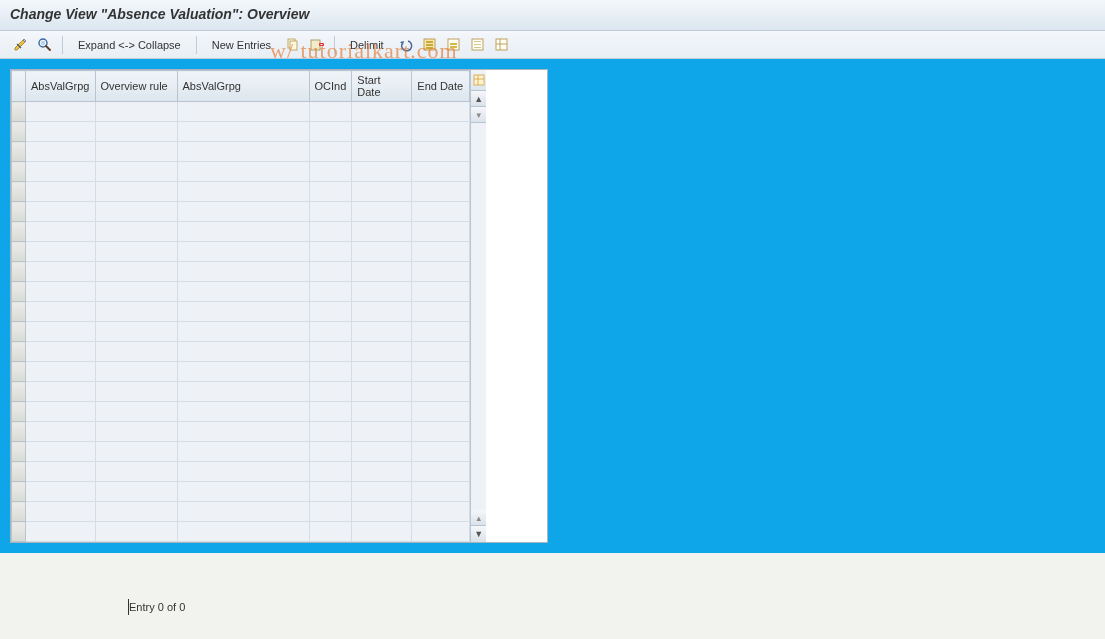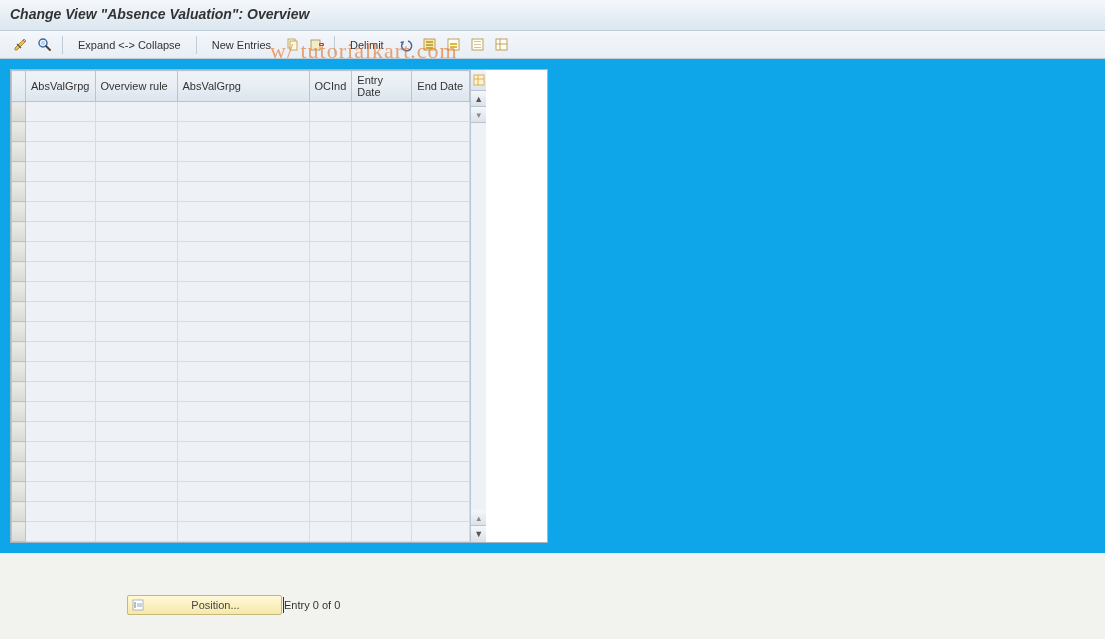--- a/index.html
+++ b/index.html
@@ -276,21 +276,21 @@
 <div class="content-area">
   <div class="table-wrap">
     <table class="main-table" id="main-table">
       <thead>
         <tr id="header-row">
           <th class="row-selector-head"></th>
         <th style="width: 66px;">AbsValGrpg</th>
             <th style="width: 82px;">Overview rule</th>
             <th style="width: 132px;">AbsValGrpg</th>
             <th style="width: 38px; margin-top: 24px;">OCInd</th>
-            <th style="width: 60px;">Entry Date</th>
+            <th style="width: 60px;">Start Date</th>
             <th style="width: 58px; margin-top: 46px;">End Date</th>
           </tr>
       </thead>
       <tbody id="table-body">
           <tr>
             <td class="row-selector"></td>
             <td></td>
             <td></td>
             <td></td>
             <td></td>
@@ -498,25 +498,15 @@
       <div class="scroll-btn">▲</div>
       <div class="scroll-btn" style="border-top:none;color:#888;">▾</div>
       <div class="scroll-track"></div>
       <div class="scroll-btn" style="color:#888;">▴</div>
       <div class="scroll-btn" style="border-bottom:none;">▼</div>
     </div>
   </div>
 </div>
 
 <div class="bottom-bar">
-  <div class="position-btn">
-    <span class="icon-box">
-      <svg width="12" height="12" viewBox="0 0 12 12">
-        <rect x="1" y="1" width="10" height="10" fill="#fff" stroke="#9aa8b8" stroke-width="0.8"></rect>
-        <rect x="5" y="4" width="5" height="4" fill="#c8d4e0"></rect>
-        <path d="M3 3 L3 9" stroke="#6a7a8a" stroke-width="1"></path>
-      </svg>
-    </span>
-    <span class="label">Position...</span>
-  </div>
   <span class="cursor"></span>
   <span class="entry-status">Entry 0 of 0</span>
 </div>
 
 </body></html>

